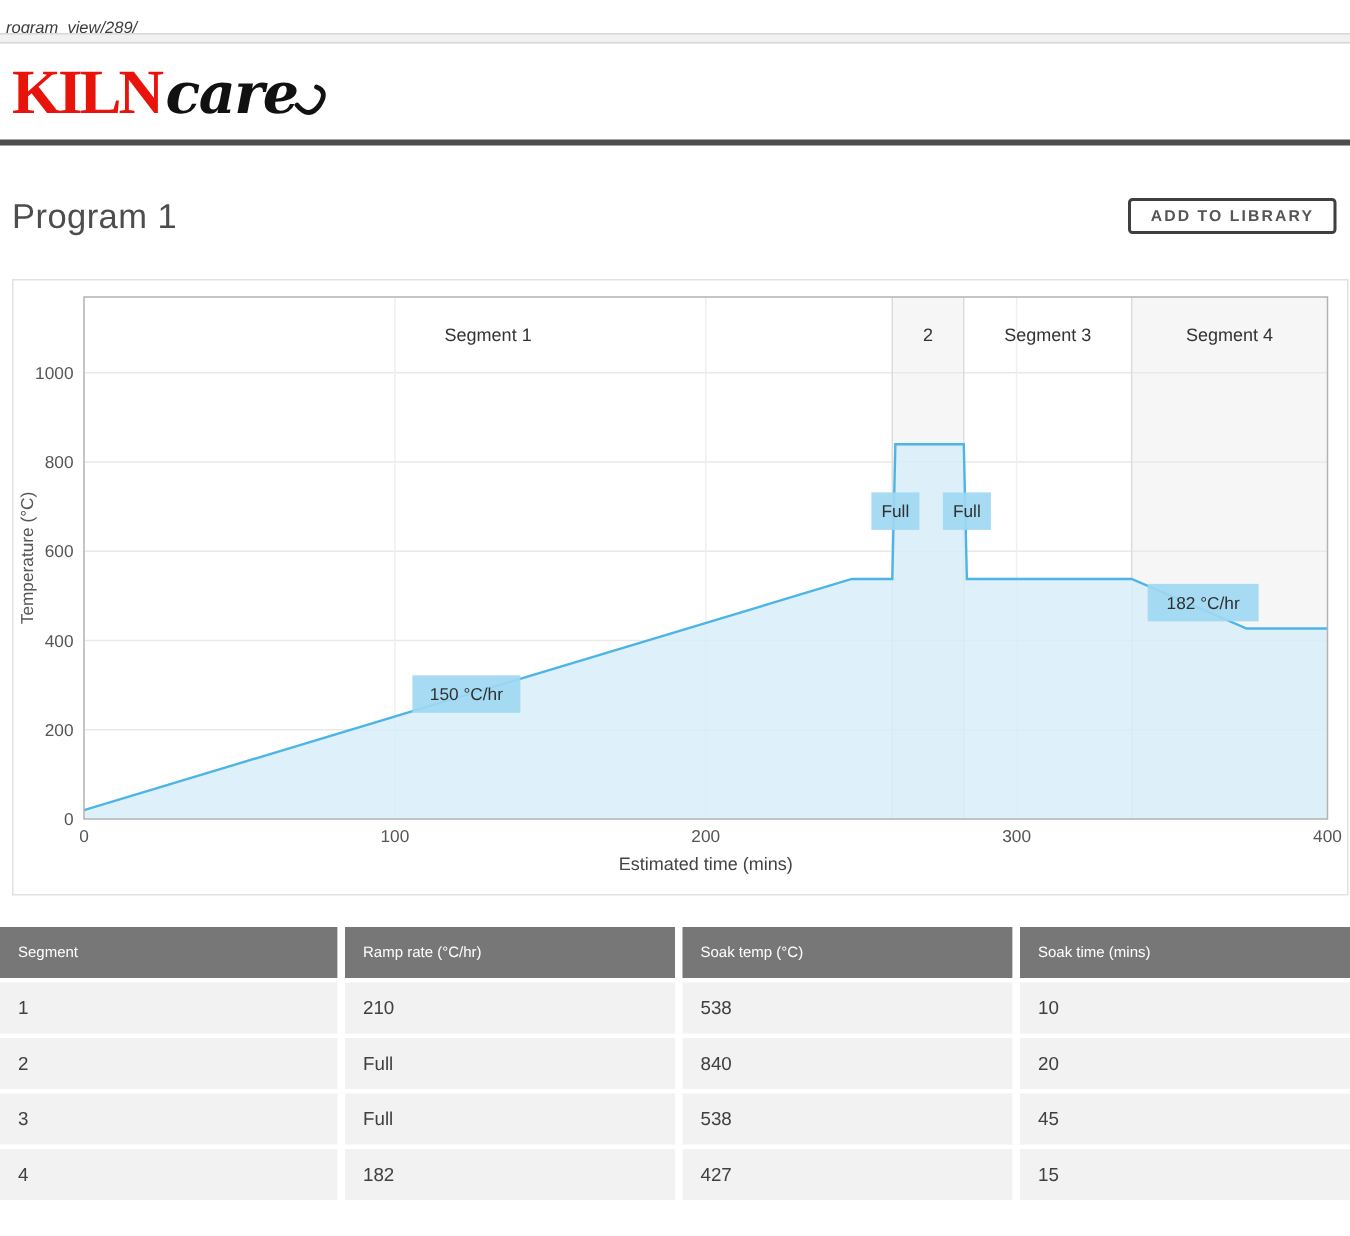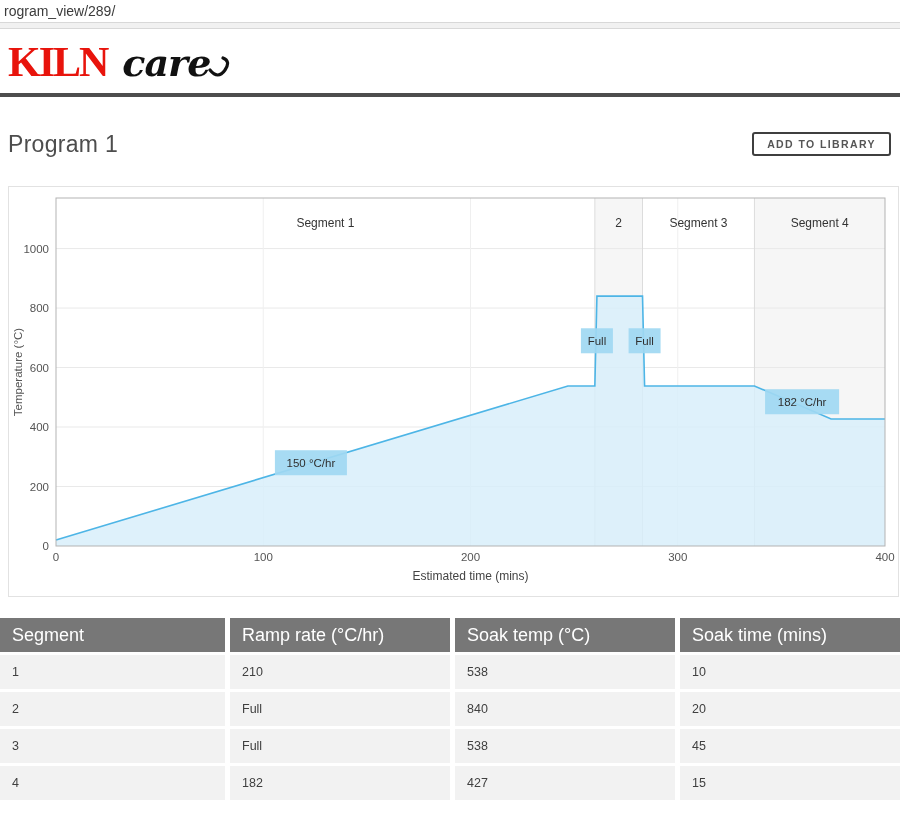--- a/index.html
+++ b/index.html
@@ -1,31 +1,31 @@
 <!DOCTYPE html>
 <html><head>
 <meta charset="utf-8">
 <style>
   * { margin:0; padding:0; box-sizing:border-box; }
   html,body { width:900px; height:824px; background:#ffffff;
     font-family:"Liberation Sans", sans-serif; overflow:hidden; position:relative; }
 
-  .browser-url { position:absolute; top:3px; left:4px; font-size:14px; color:#3b3b3b; }
+  .browser-url { position:absolute; top:13px; left:4px; font-size:11px; color:#3b3b3b;font-style:italic; }
 
   .top-strip { position:absolute; top:22px; left:0; width:900px; height:7px;
     background:#f1f1f1; border-top:1px solid #d8d8d8; border-bottom:1px solid #d8d8d8; }
 
   .site-header { position:absolute; top:30px; left:0; width:900px; height:63px;
     display:flex; align-items:center; justify-content:space-between; padding:0 8px 0 8px; background:#fff; }
 
   .logo { display:flex; align-items:baseline; cursor:pointer; }
   .logo-kiln { color:#e8140c; font-weight:900; font-size:42px; letter-spacing:-2px;
     font-family:Liberation Serif, serif; line-height:1; }
   .logo-care { color:#111; font-family:"DejaVu Serif", serif; font-style:italic;
-    font-weight:700; font-size:38px; line-height:1; margin-left:15px; letter-spacing:-1px; }
+    font-weight:700; font-size:38px; line-height:1; margin-left:3px; letter-spacing:-1px; }
   .logo-swash { margin-left:-2px; align-self:center; margin-top:6px; }
 
   .main-nav { display:flex; align-items:center; gap:36px; }
   .nav-item { font-size:11px; font-weight:700; letter-spacing:2px; color:#5a5a5a;
     text-transform:uppercase; cursor:pointer; }
   .account { display:flex; align-items:flex-start; gap:1px; cursor:pointer; margin-left:4px; }
   .account .caret { font-size:9px; color:#4a4a4a; margin-top:0px; }
 
   .divider { position:absolute; top:93px; left:0; width:900px; height:4px; background:#4d4d4d; }
 
@@ -36,21 +36,21 @@
     color:#555; font-size:10.5px; font-weight:700; letter-spacing:1.4px;
     padding:4px 13px; cursor:pointer; font-family:"Liberation Sans", sans-serif; }
 
   .chart-card { position:absolute; top:186px; left:8px; width:891px; height:411px;
     background:#fff; border:1px solid #e2e2e2; }
   .chart-card svg { display:block; }
 
   .program-table { position:absolute; top:615px; left:0; width:900px;
     border-collapse:separate; border-spacing:0 3px; table-layout:fixed; }
   .program-table th { background:#777777; color:#ffffff; font-weight:400;
-    font-size:18px; text-align:left; padding:0 0 0 12px; height:34px; }
+    font-size:10px; text-align:left; padding:0 0 0 12px; height:34px; }
   .program-table td { background:#f2f2f2; color:#404040; font-size:12.5px;
     text-align:left; padding:0 0 0 12px; height:34px; }
   .program-table th + th, .program-table td + td { border-left:5px solid #ffffff; }
 </style>
 </head>
 <body>
 
 <div class="browser-url">rogram_view/289/</div>
 
 <div class="top-strip"></div>

